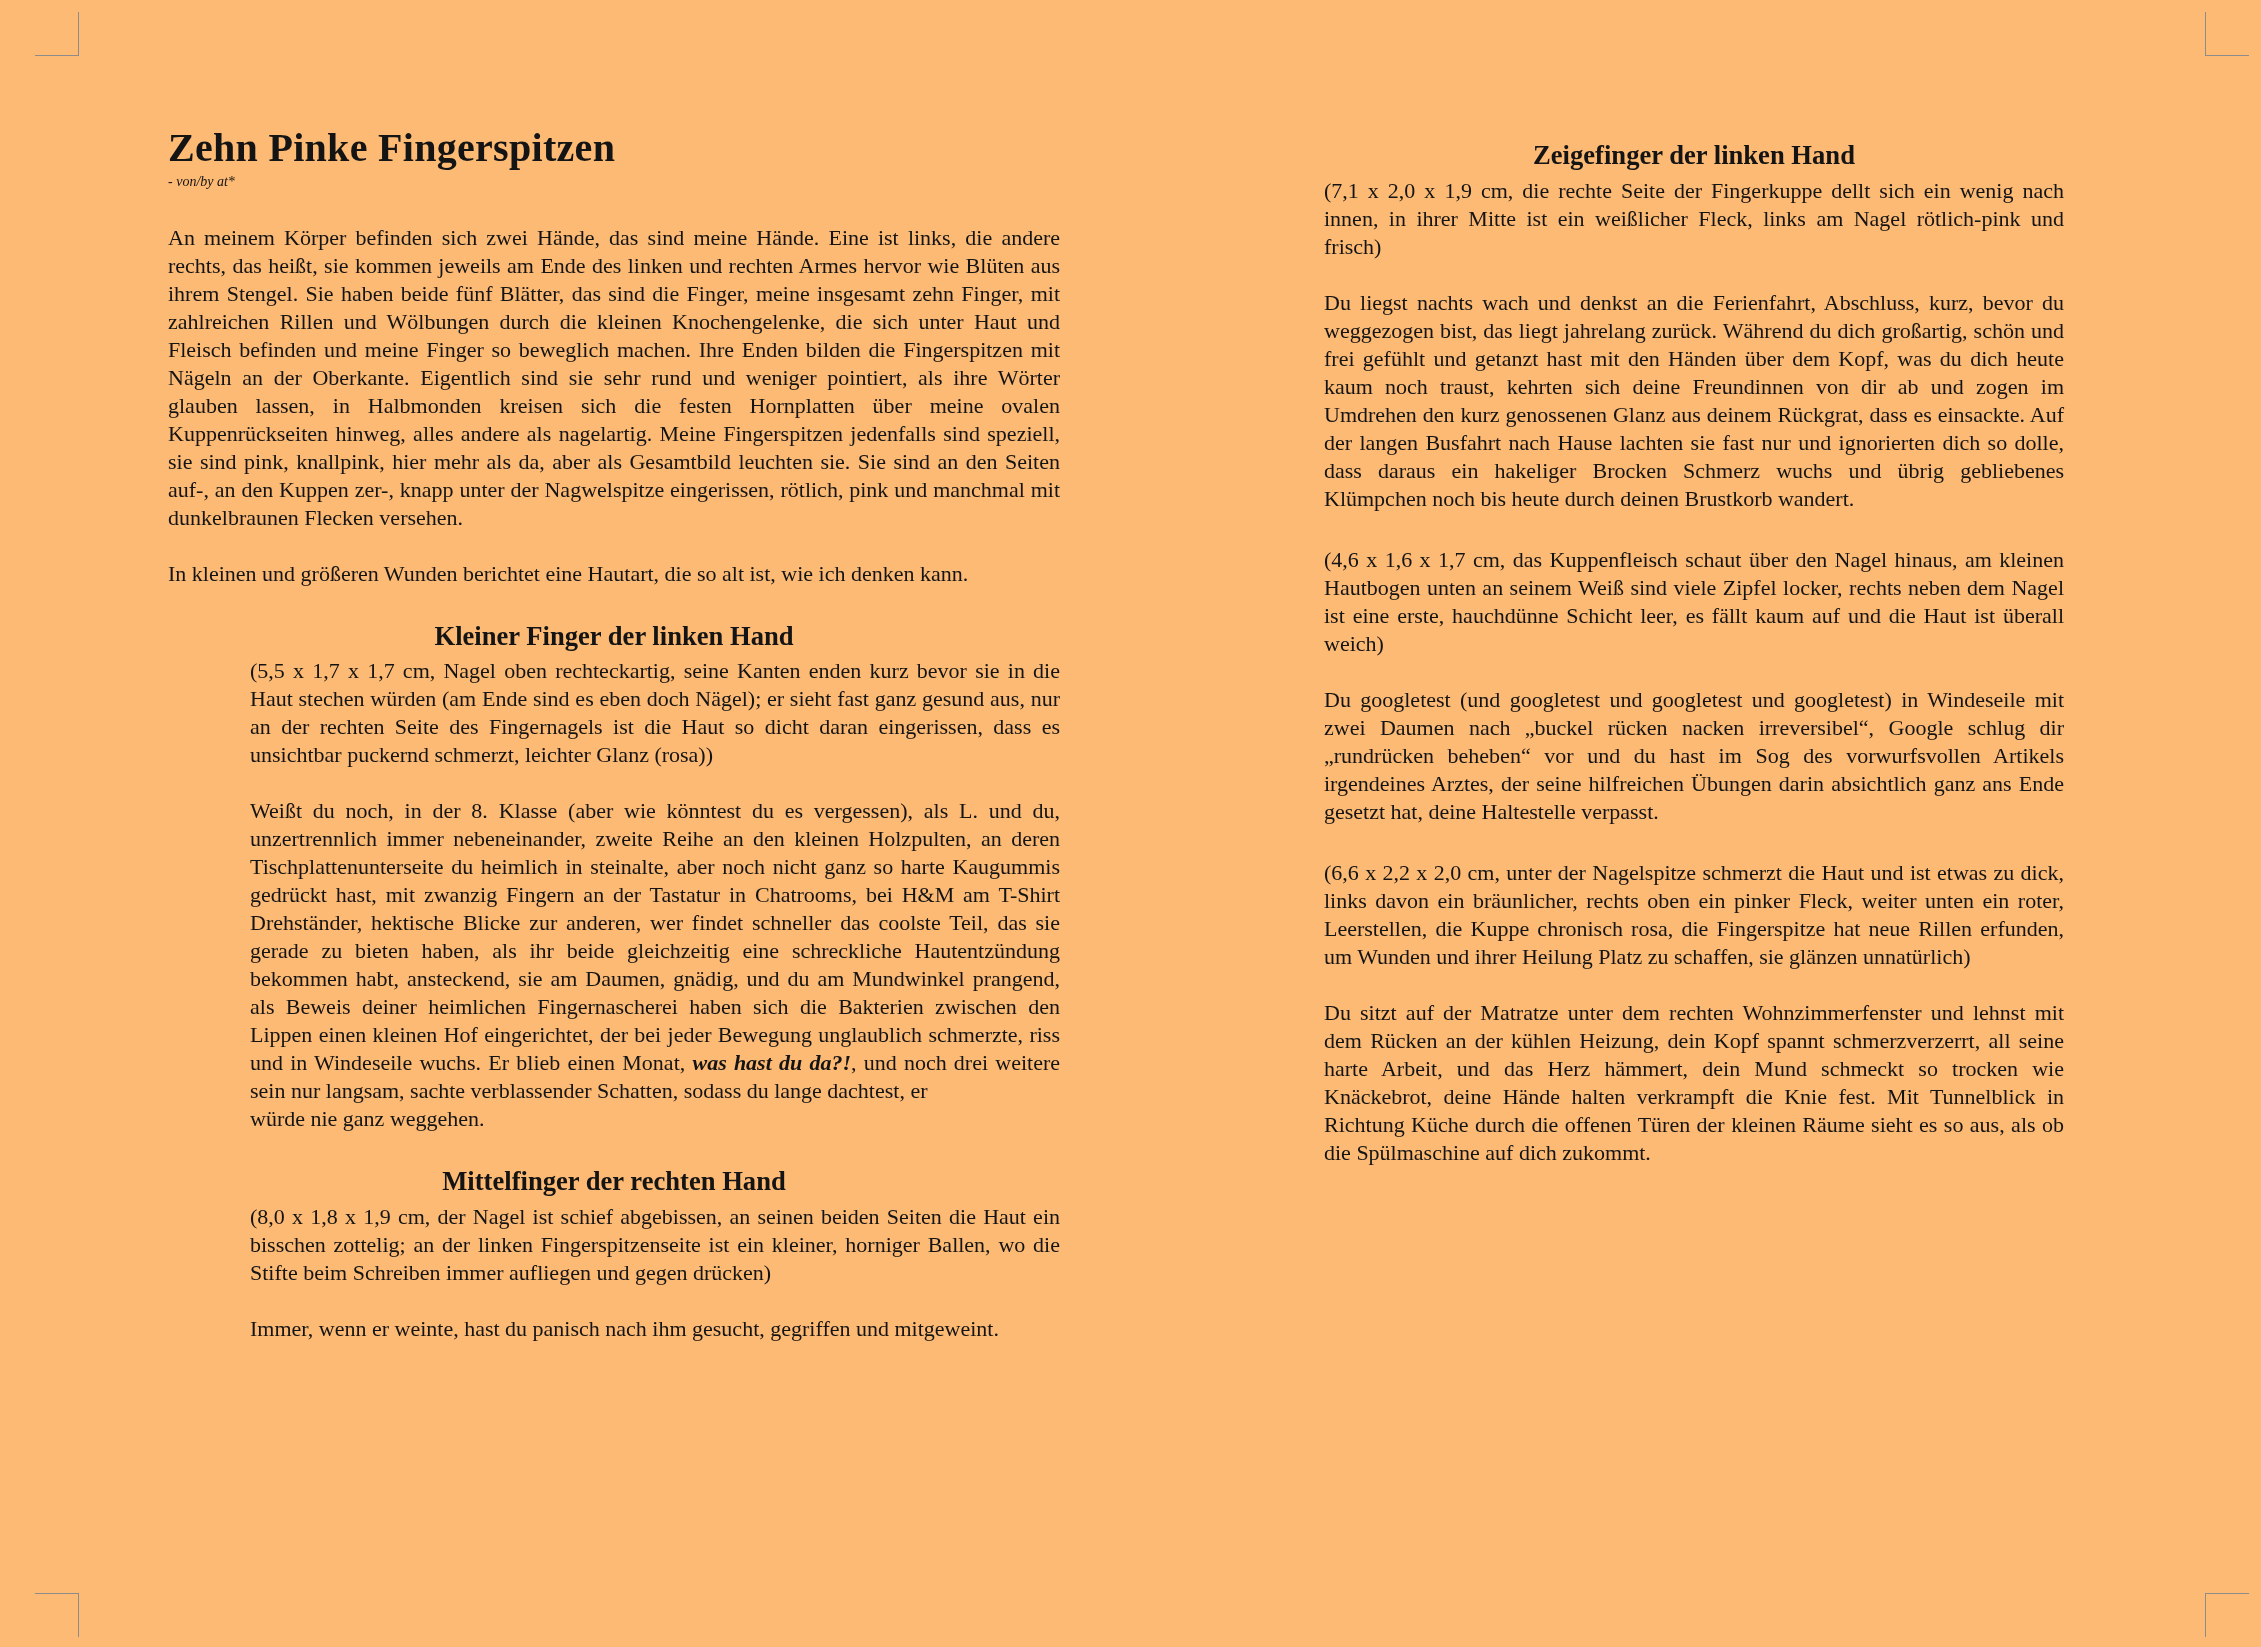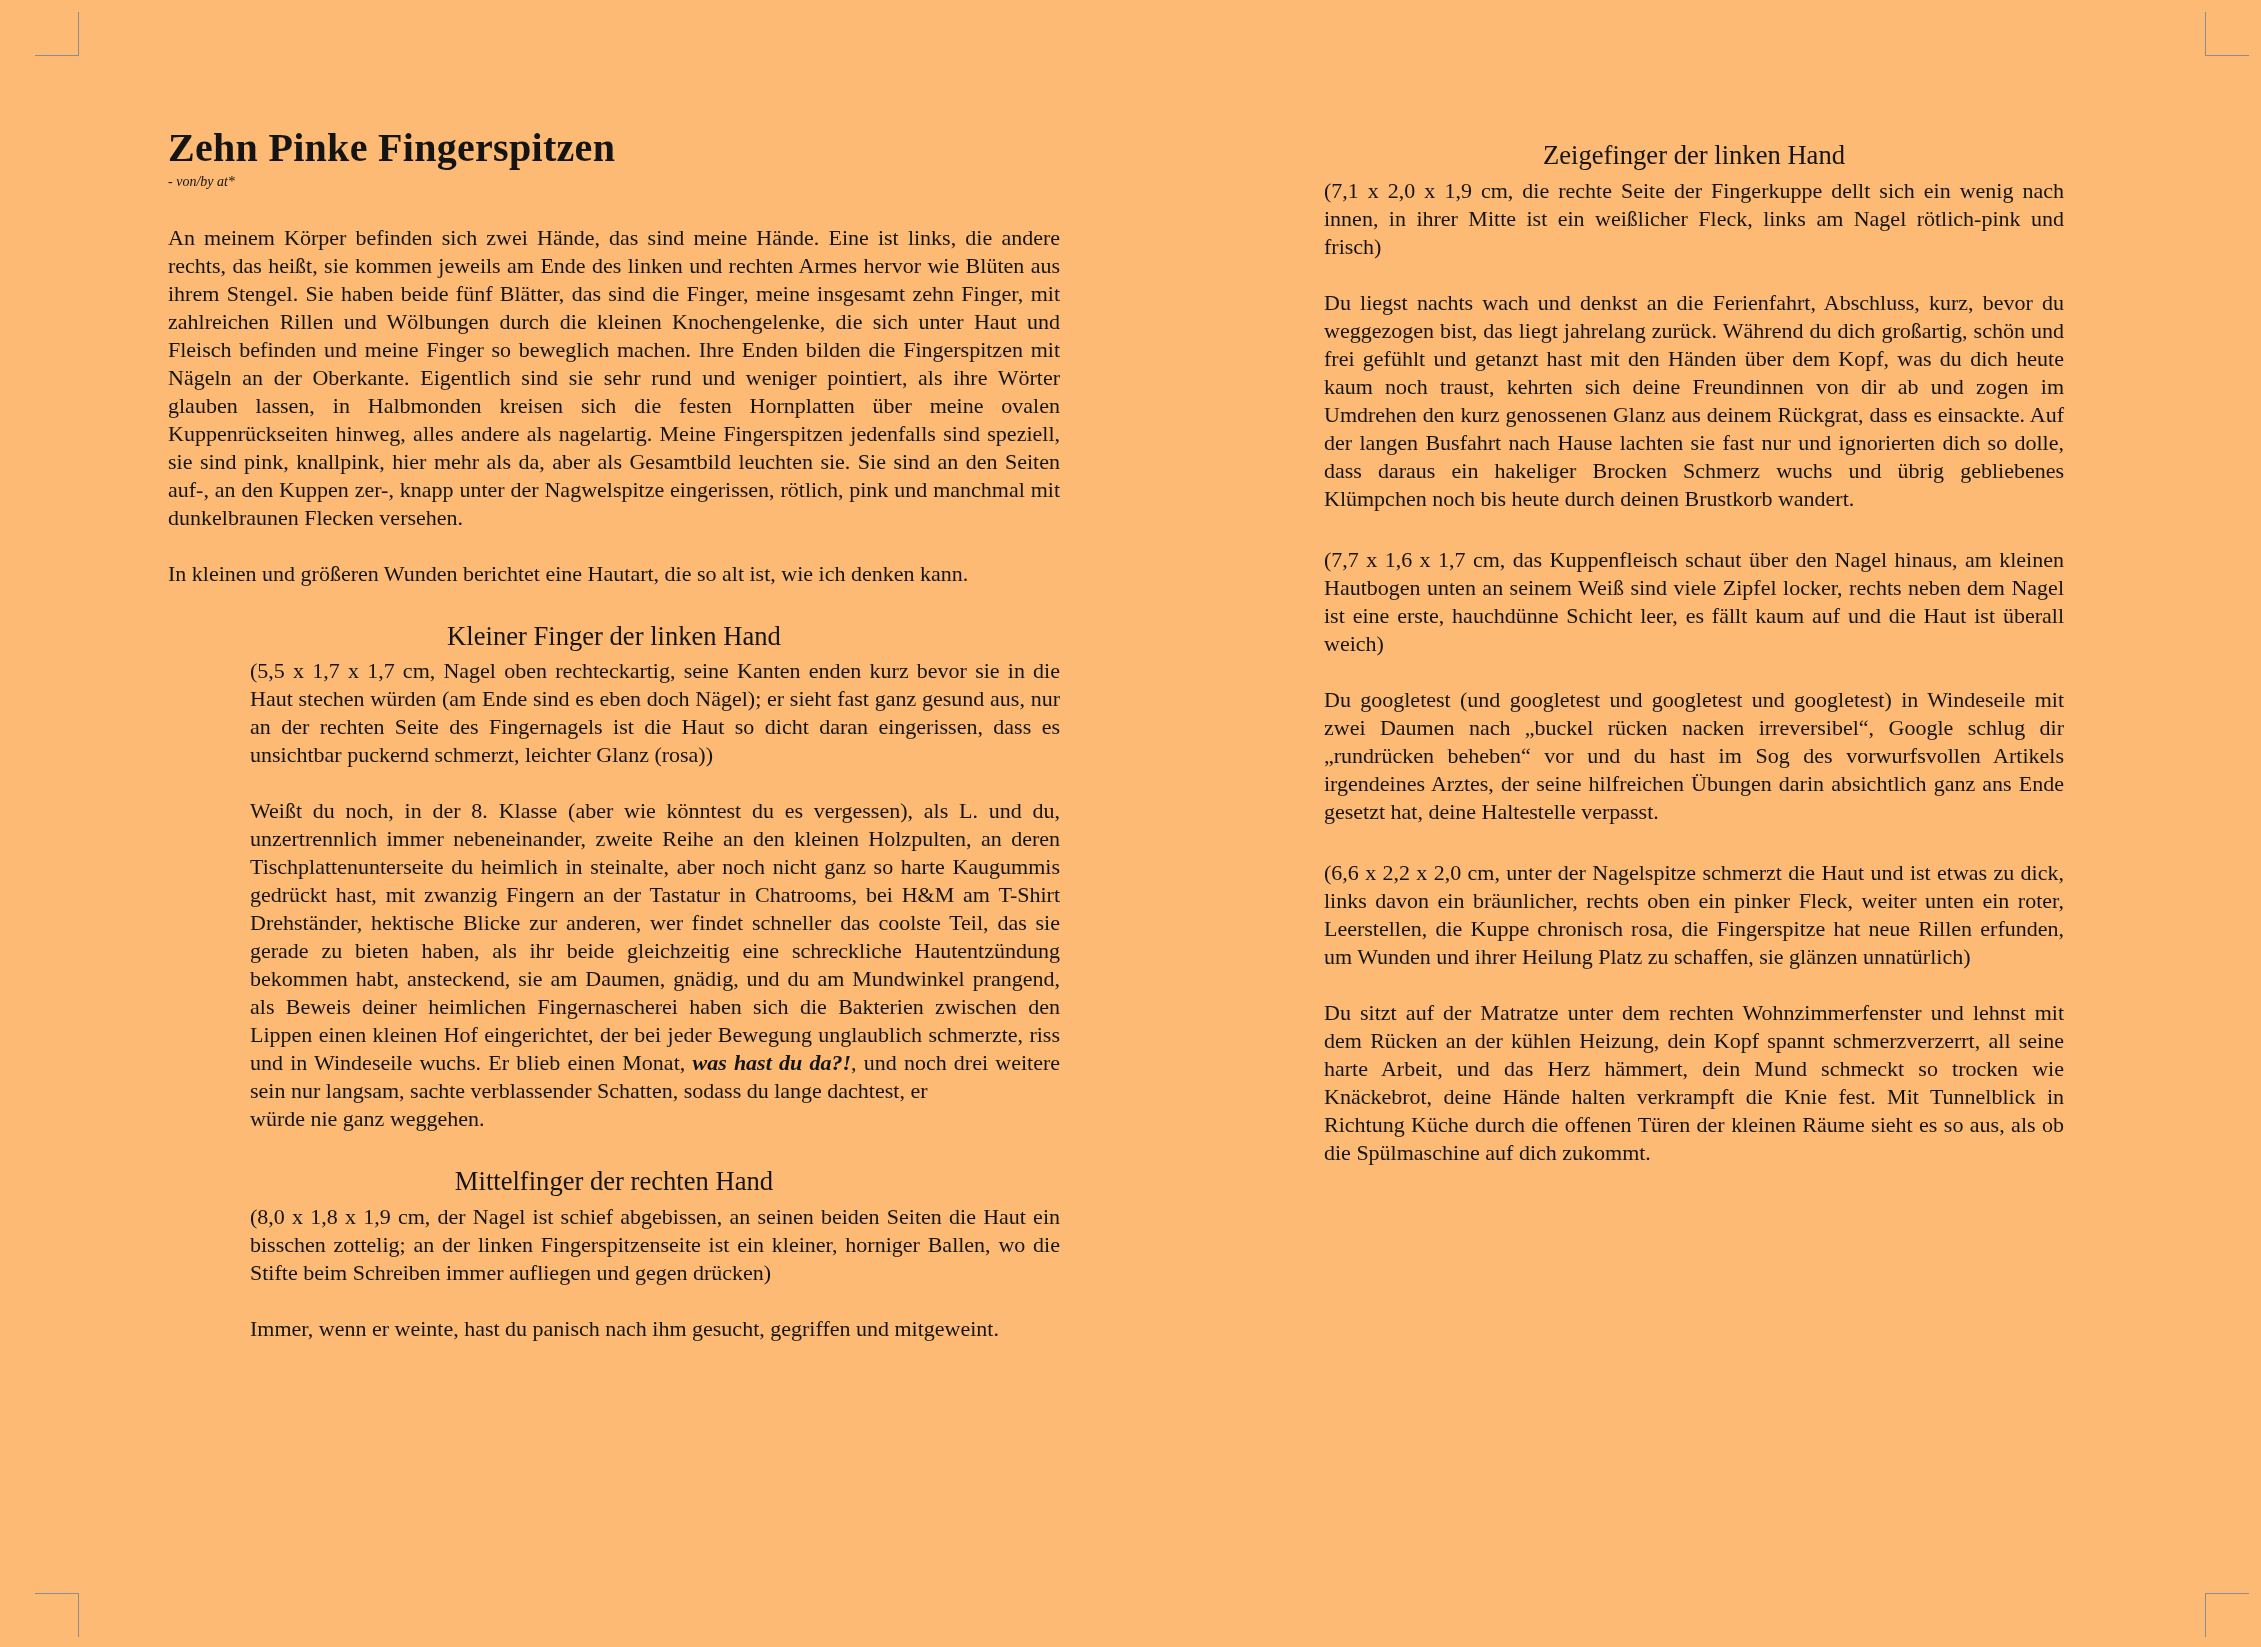--- a/index.html
+++ b/index.html
@@ -62,21 +62,21 @@
     margin-top: 28px;
     hyphens: none;
   }
   .intro .body-para:first-child { margin-top: 34px; }
 
   .section { margin-top: 33px; }
   .col-right .section:first-child { margin-top: 0; }
 
   .section-heading {
     font-size: 26.6px;
-    font-weight: 400;
+    font-weight: 700;
     text-align: center;
     line-height: 1.15;
   }
   .section-content .body-para:first-child { margin-top: 6px; }
   .section-content.indented { padding-left: 82px; }
 
   .bold-italic { font-weight: 700; font-style: italic; }
 </style>
 </head>
 <body>
@@ -118,21 +118,21 @@
     <div>
         <section class="section">
           <h2 class="section-heading">Zeigefinger der linken Hand</h2>
           <div class="section-content">
             <p class="body-para">(7,1 x 2,0 x 1,9 cm, die rechte Seite der Fingerkuppe dellt sich ein wenig nach innen, in ihrer Mitte ist ein weißlicher Fleck, links am Nagel rötlich-pink und frisch)</p>
             <p class="body-para">Du liegst nachts wach und denkst an die Ferienfahrt, Abschluss, kurz, bevor du weggezogen bist, das liegt jahrelang zurück. Während du dich großartig, schön und frei gefühlt und getanzt hast mit den Händen über dem Kopf, was du dich heute kaum noch traust, kehrten sich deine Freundinnen von dir ab und zogen im Umdrehen den kurz genossenen Glanz aus deinem Rückgrat, dass es einsackte. Auf der langen Busfahrt nach Hause lachten sie fast nur und ignorierten dich so dolle, dass daraus ein hakeliger Brocken Schmerz wuchs und übrig gebliebenes Klümpchen noch bis heute durch deinen Brustkorb wandert.</p>
           </div>
         </section>
         <section class="section">
           <div class="section-content">
-            <p class="body-para">(7,7 x 1,6 x 1,7 cm, das Kuppenfleisch schaut über den Nagel hinaus, am kleinen Hautbogen unten an seinem Weiß sind viele Zipfel locker, rechts neben dem Nagel ist eine erste, hauchdünne Schicht leer, es fällt kaum auf und die Haut ist überall weich)</p>
+            <p class="body-para">(4,6 x 1,6 x 1,7 cm, das Kuppenfleisch schaut über den Nagel hinaus, am kleinen Hautbogen unten an seinem Weiß sind viele Zipfel locker, rechts neben dem Nagel ist eine erste, hauchdünne Schicht leer, es fällt kaum auf und die Haut ist überall weich)</p>
             <p class="body-para">Du googletest (und googletest und googletest und googletest) in Windeseile mit zwei Daumen nach „buckel rücken nacken irreversibel“, Google schlug dir „rundrücken beheben“ vor und du hast im Sog des vorwurfsvollen Artikels irgendeines Arztes, der seine hilfreichen Übungen darin absichtlich ganz ans Ende gesetzt hat, deine Haltestelle verpasst.</p>
           </div>
         </section>
         <section class="section">
           <div class="section-content">
             <p class="body-para">(6,6 x 2,2 x 2,0 cm, unter der Nagelspitze schmerzt die Haut und ist etwas zu dick, links davon ein bräunlicher, rechts oben ein pinker Fleck, weiter unten ein roter, Leerstellen, die Kuppe chronisch rosa, die Fingerspitze hat neue Rillen erfunden, um Wunden und ihrer Heilung Platz zu schaffen, sie glänzen unnatürlich)</p>
             <p class="body-para">Du sitzt auf der Matratze unter dem rechten Wohnzimmerfenster und lehnst mit dem Rücken an der kühlen Heizung, dein Kopf spannt schmerzverzerrt, all seine harte Arbeit, und das Herz hämmert, dein Mund schmeckt so trocken wie Knäckebrot, deine Hände halten verkrampft die Knie fest. Mit Tunnelblick in Richtung Küche durch die offenen Türen der kleinen Räume sieht es so aus, als ob die Spülmaschine auf dich zukommt.</p>
           </div>
         </section>
       </div>

